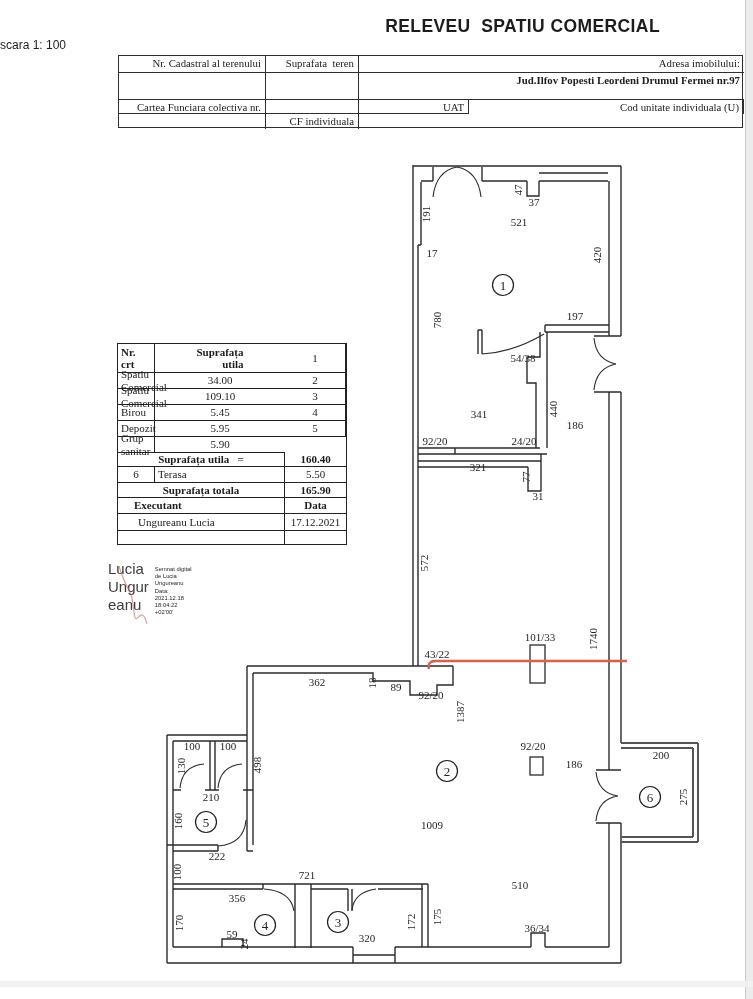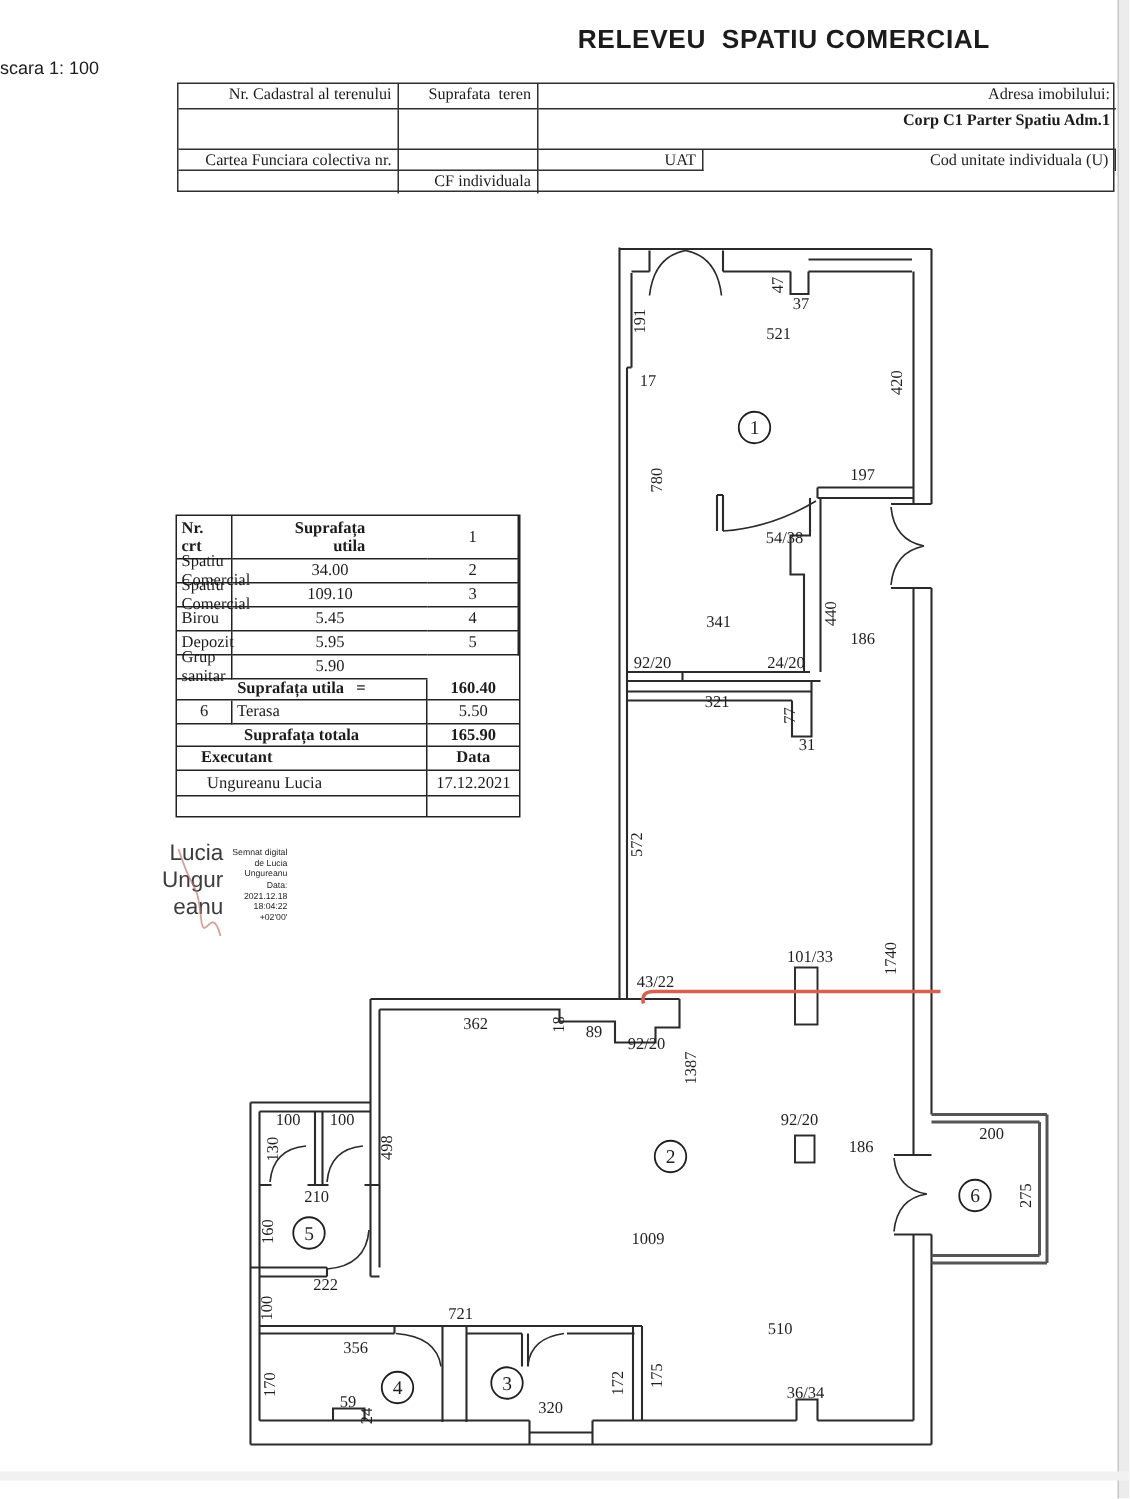--- a/index.html
+++ b/index.html
@@ -36,21 +36,21 @@
      grid-template-rows:29px 16px 16px 16px 16px 16px 14px 16px 15px 16px 17px 13px;
      border:1.3px solid #222;font-size:11px;line-height:13px;box-sizing:border-box;}
   .area-table>div{padding:0 3px;display:flex;align-items:center;box-sizing:border-box;}
   .ab{border-right:1.3px solid #222;}
   .abb{border-bottom:1.3px solid #222;}
   .ctr{justify-content:center;text-align:right;}
   .hdr{font-weight:bold;line-height:12px;}
 
   
   .sig{left:108px;top:560px;width:150px;display:flex;gap:6px;
-       font-family:"Liberation Sans",sans-serif;text-align:right;}
+       font-family:"Liberation Sans",sans-serif;}
   .sig-big{font-size:15px;line-height:18px;color:#3d3d3d;}
   .sig-small{font-size:5.8px;line-height:7.2px;color:#262626;padding-top:6px;}
 
   
   svg.plan{position:absolute;left:0;top:0;}
   .walls{fill:none;stroke:#2b2b2b;stroke-width:1.4;}
   .walls-thick{fill:none;stroke:#555;stroke-width:2;}
   .arcs{fill:none;stroke:#2b2b2b;stroke-width:1.1;}
   .pillar{fill:#fff;stroke:#2b2b2b;stroke-width:1.3;}
   .dim-labels text{font-family:"Liberation Serif",serif;font-size:11px;fill:#1f1f1f;text-anchor:middle;}
@@ -67,21 +67,21 @@
 <div class="abs scale">scara 1: 100</div>
 
 <div class="abs info-table">
   <div class="br bb">Nr. Cadastral al terenului</div>
   <div class="br bb pre">Suprafata  teren</div>
   <div class="bb sp2">Adresa imobilului:</div>
 
   <div class="br bb"></div>
   <div class="br bb"></div>
   <div class="bb sp2 bold">
-    <div>Corp C1 Parter  Spatiu Adm.1</div>
+    <div>Jud.Ilfov  Popesti Leordeni Drumul Fermei nr.97</div>
   </div>
 
   <div class="br bb">Cartea Funciara colectiva nr.</div>
   <div class="br bb"></div>
   <div class="br bb">UAT</div>
 
   <div class="br">Cod unitate  individuala (U)</div>
   <div class="br"></div>
   <div class="br">CF individuala</div>
   <div></div>

